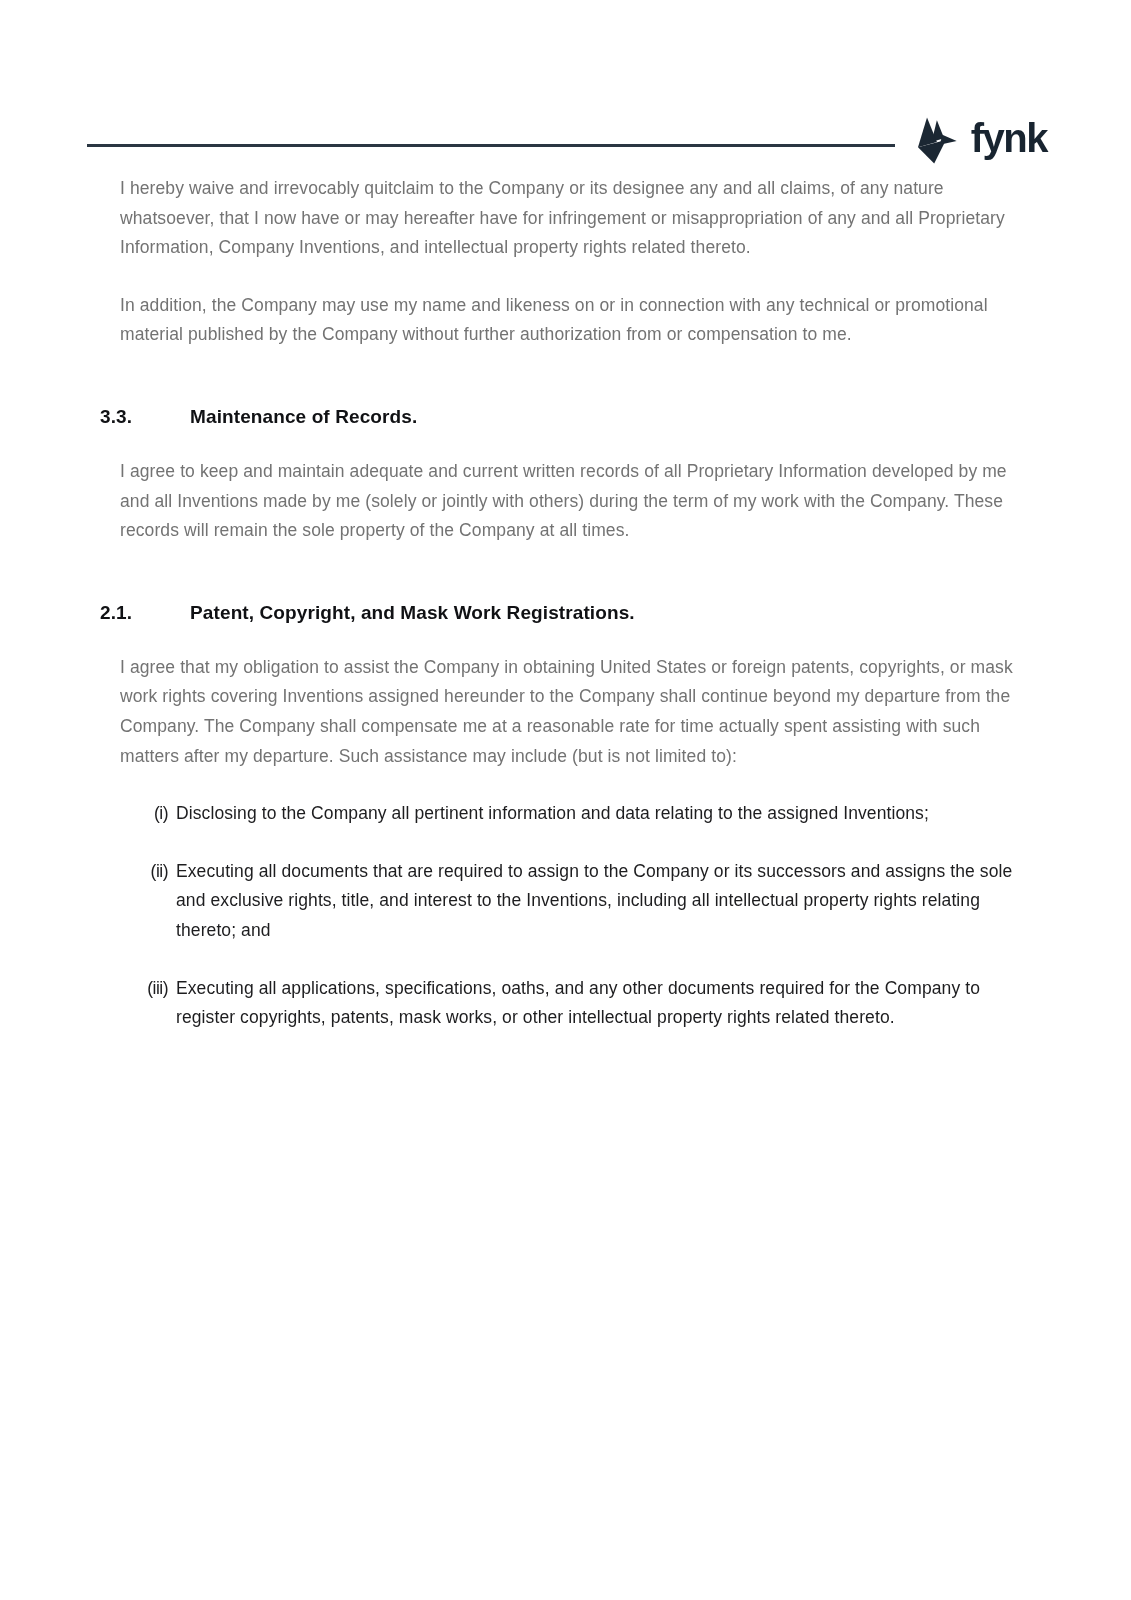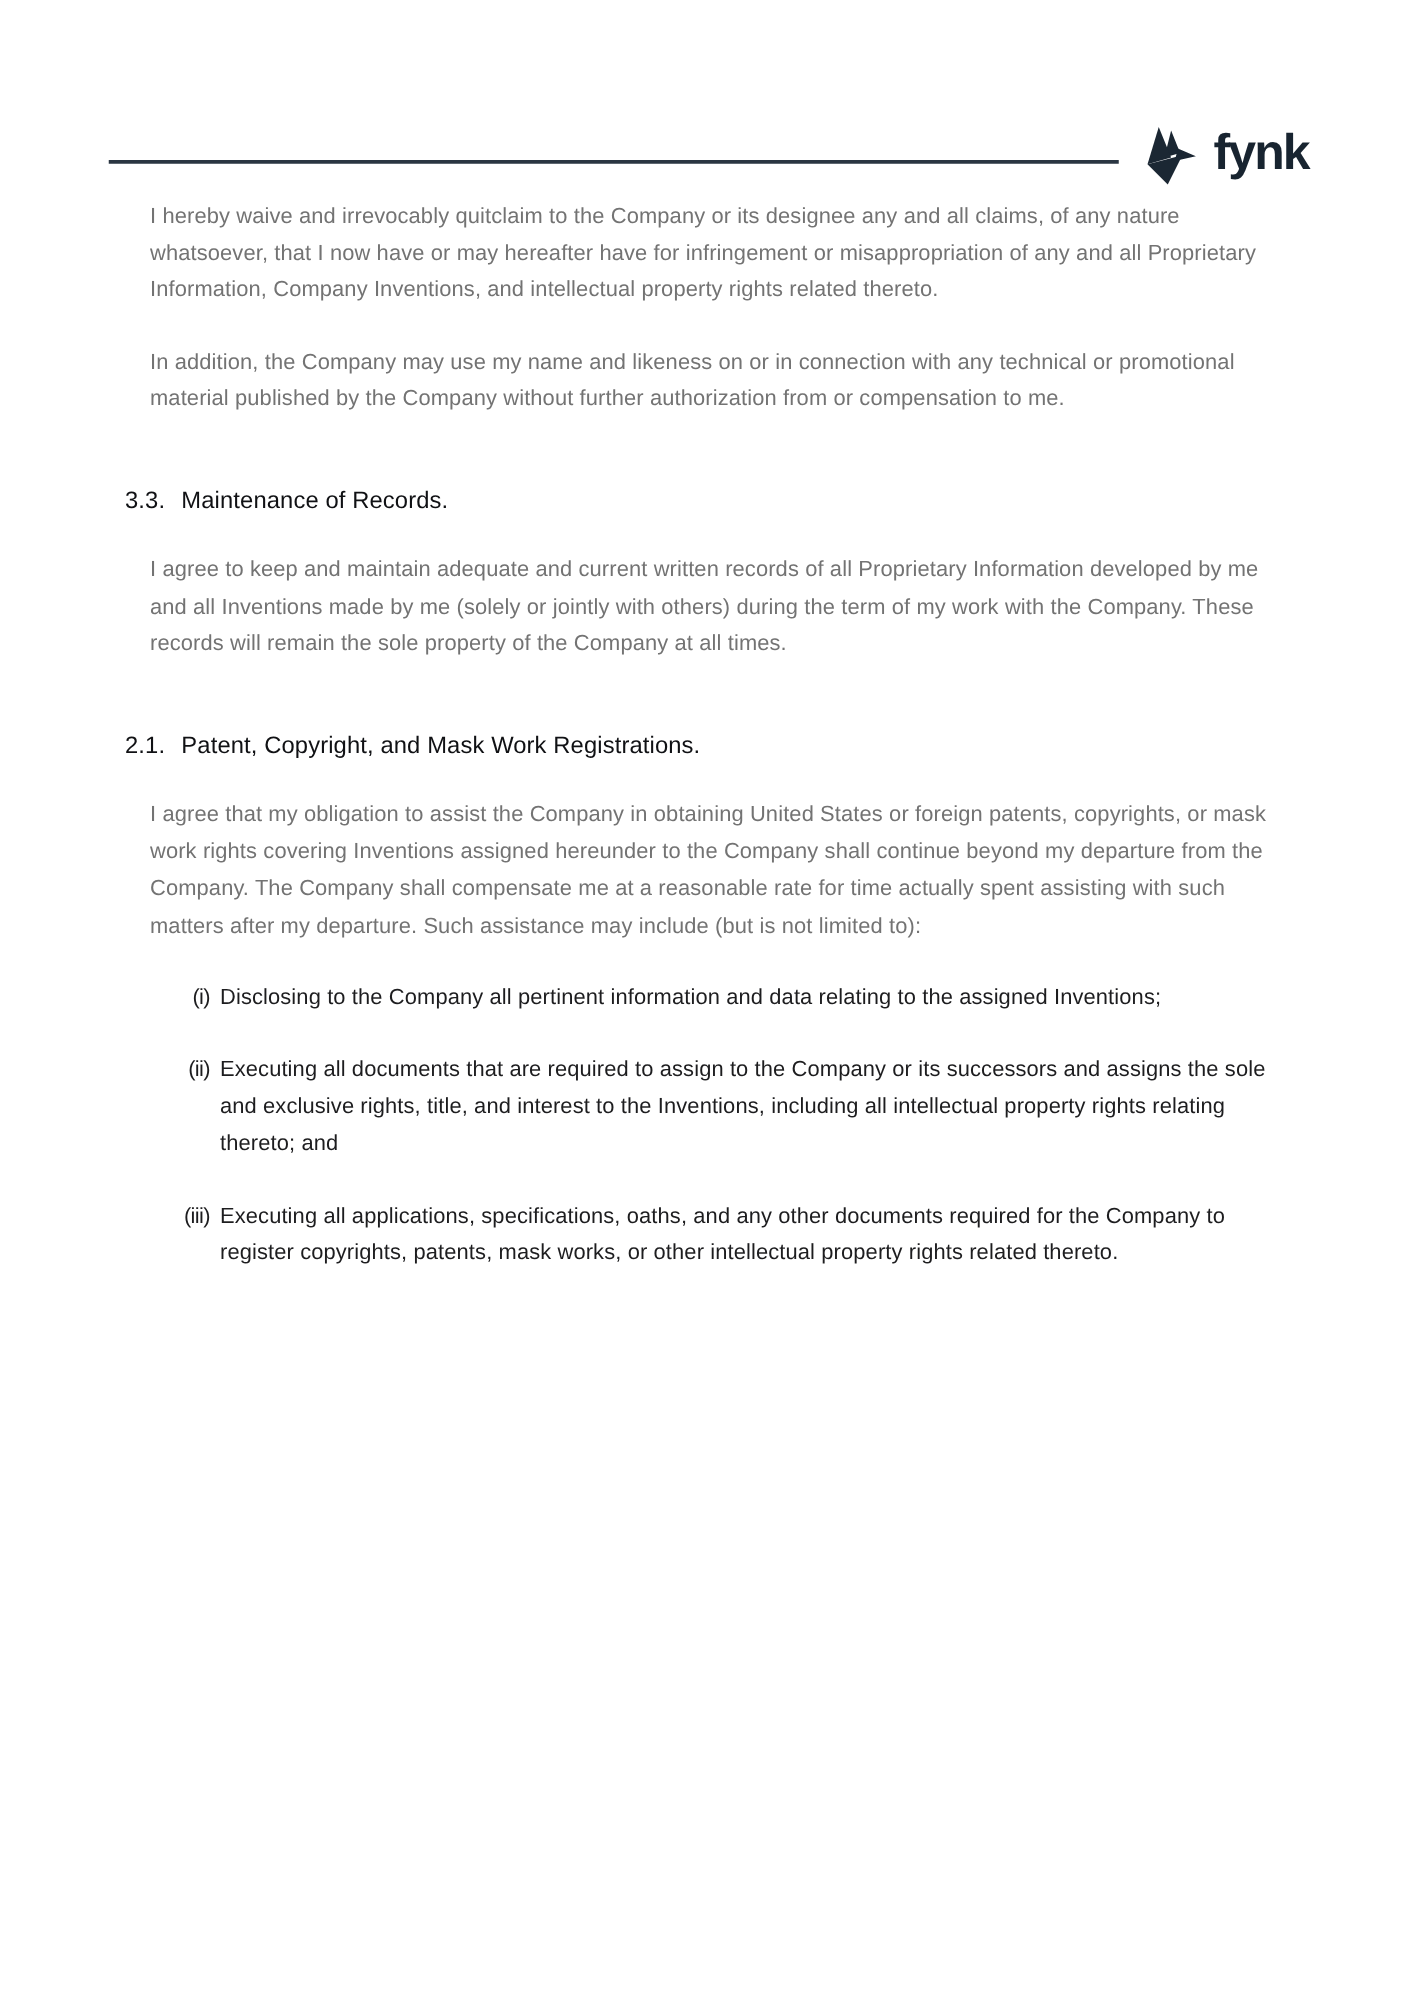--- a/index.html
+++ b/index.html
@@ -4,21 +4,21 @@
 <style>
   * { margin:0; padding:0; box-sizing:border-box; }
   html,body { background:#ffffff; }
   .page {
     position:relative;
     width:1131px; height:1252px;
     background:#ffffff;
     font-family:"Liberation Sans", sans-serif;
     color:#1d1d1f;
     overflow:hidden;
-    margin:0 auto;
+    margin:16px auto;
   }
 
   
   .top-rule {
     position:absolute; left:87px; top:128px;
     width:808px; height:3px; background:#2a3642;
   }
   .logo {
     position:absolute; top:98px; right:84px;
     display:flex; align-items:center; gap:8px;
@@ -40,22 +40,23 @@
   }
   .p.gap-after { margin-bottom:56px; }
   .phrase-moral {
     font-style:italic;
     text-decoration:underline;
     text-underline-offset:4px;
     text-decoration-thickness:1.5px;
   }
   .sec-heading {
     display:flex; margin:0 0 29px -20px;
-    font-size:19px; font-weight:normal; color:#101114;
+    font-size:19px; font-weight:bold; color:#101114;
     letter-spacing:0.1px;
+    gap:45px;
   }
   .sec-heading.spaced-top { margin-top:56px; }
   .sec-num { margin-right:13px; }
 
   .list { margin-top:0; }
   .li {
     display:flex; margin-bottom:28px;
     font-size:17.5px; line-height:29.6px; letter-spacing:0.1px;
   }
   .li-marker {

